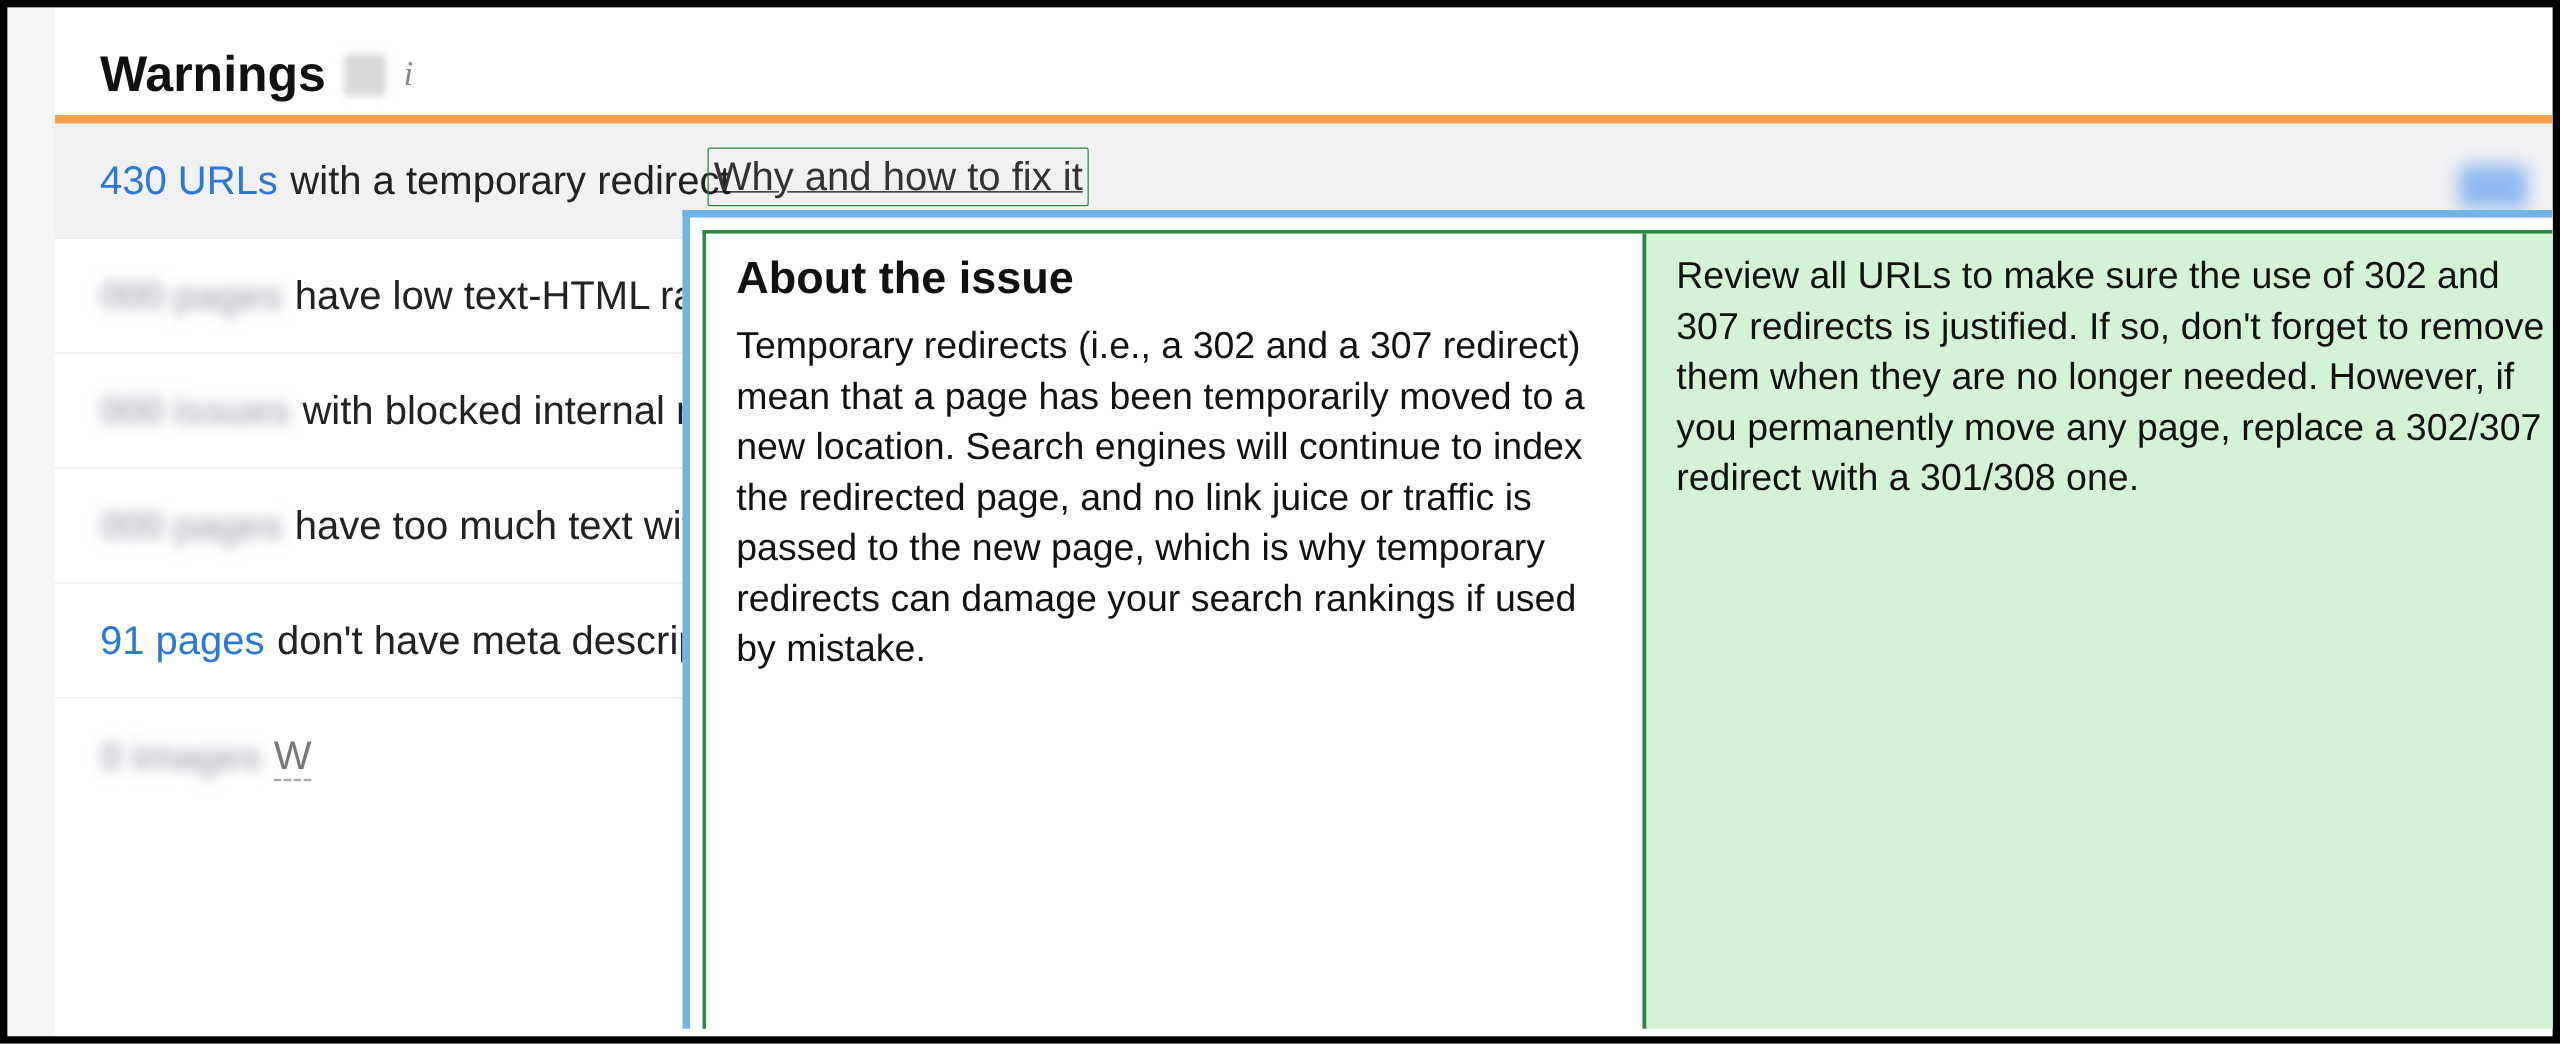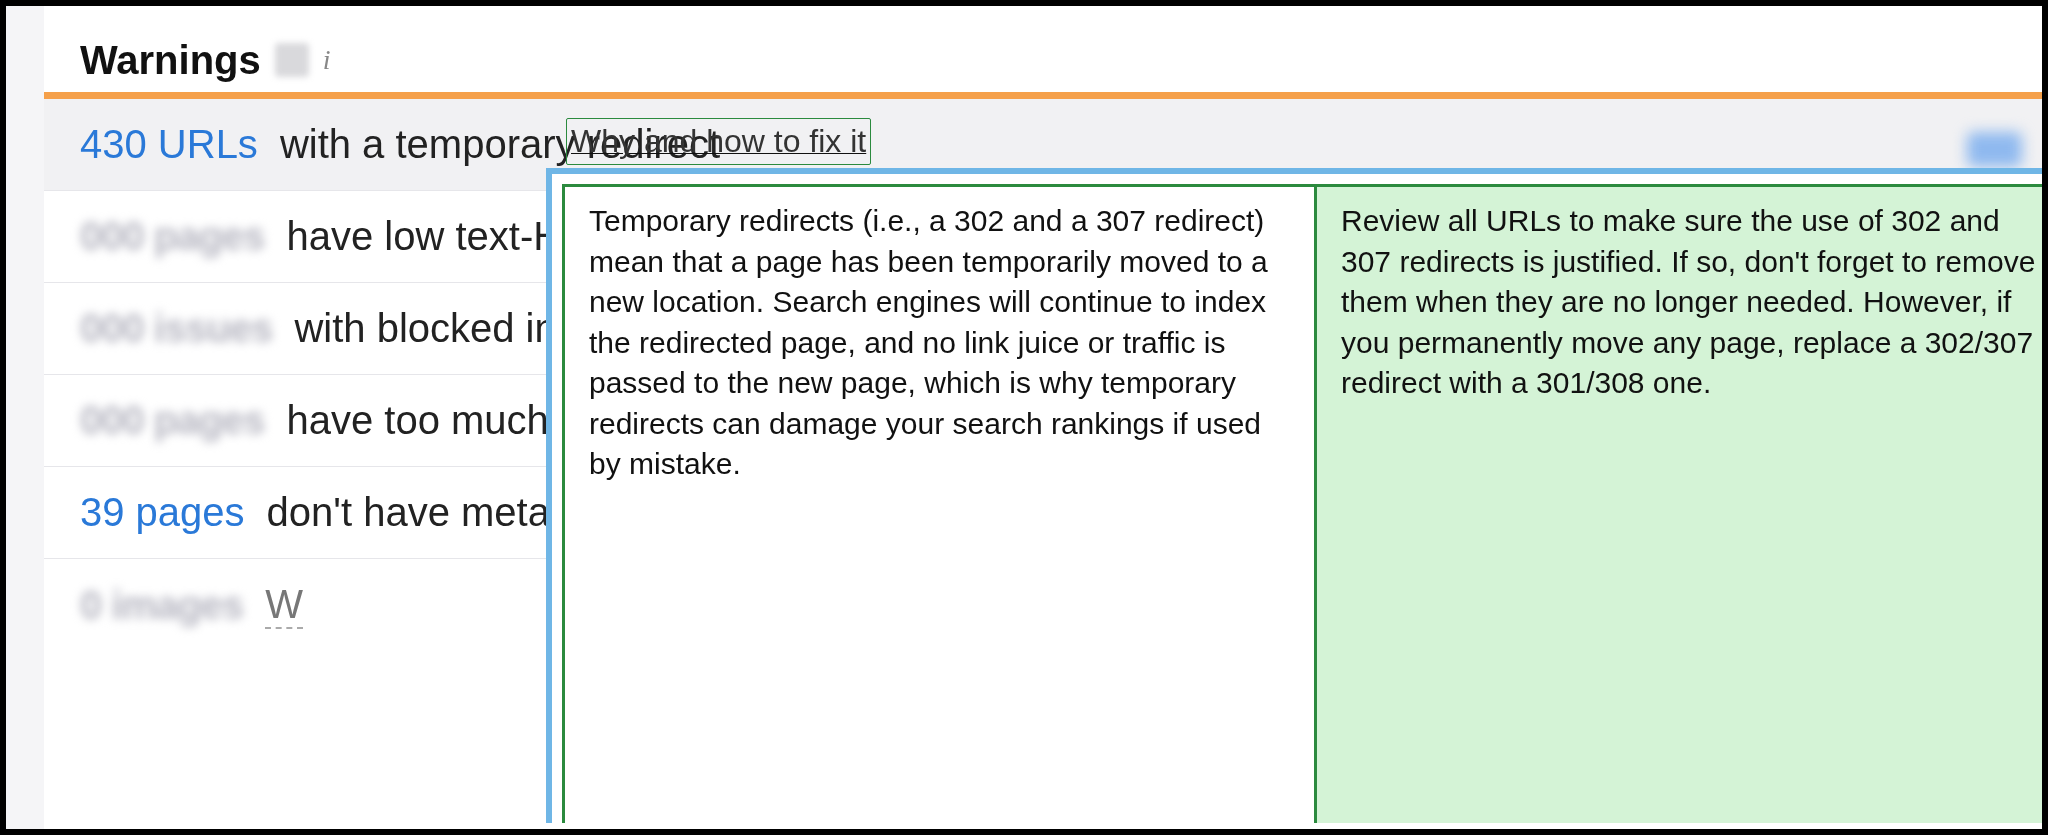--- a/index.html
+++ b/index.html
@@ -6,21 +6,21 @@
   html, body { width: 2048px; height: 835px; font-family: -apple-system, BlinkMacSystemFont, "Segoe UI", Helvetica, Arial, sans-serif; background: #fff; color: #111; }
   .frame { position: relative; width: 2048px; height: 835px; border: 6px solid #000; background: #fff; overflow: hidden; }
   .left-gutter { position: absolute; left: 0; top: 0; width: 38px; height: 100%; background: #f5f5f7; }
   .content { position: absolute; left: 38px; top: 0; right: 0; bottom: 0; background: #fff; }
   .header { height: 86px; padding: 22px 0 0 36px; display: flex; align-items: center; gap: 14px; }
   .header-title { font-size: 40px; font-weight: 700; color: #111; text-align: center; }
   .blur-chip { display:inline-block; width:34px; height:34px; background:#d9d9dc; filter: blur(3px); border-radius:4px; }
   .info-icon { font-size: 28px; color: #888; font-style: italic; font-family: Georgia, serif; line-height:1; }
   .orange-bar { height: 7px; background: #f5a04a; }
   .rows { }
-  .row { border-bottom: 1px solid #e6e6ea; padding: 22px 36px; font-size: 40px; display:flex; align-items:center; gap:22px; min-height:92px; position:relative; white-space: nowrap; }
+  .row { border-bottom: 1px solid #e6e6ea; padding: 22px 36px; font-size: 32px; display:flex; align-items:center; gap:10px; min-height:92px; position:relative; white-space: nowrap; }
   .row.selected { background: #f1f1f3; }
   .count-link { color: #2a79d8; text-decoration: none; }
   .row-text { color: #222; }
   .blur-count { color:#b7b7c2; filter: blur(5px); letter-spacing:-1px; font-weight:600; }
   .why-box-outer { position:absolute; left:522px; top:112px; padding:4px; border:1px solid #2b8a3e; border-radius:2px;text-decoration:underline; }
   .why-inner { font-size: 32px; color: #333; }
   .right-blur { position:absolute; right:20px; top:126px; width:55px; height:35px; background:#8fb9ef; filter:blur(7px); border-radius:6px; }
   .popover { position:absolute; left:502px; top:162px; width:1536px; height:655px; border-top:6px solid #6fb6e6; border-left:6px solid #6fb6e6; border-right:6px solid #6fb6e6; background: #fff; display:flex; }
   .popover-inner { flex:1; display:flex; margin:10px 10px 0 10px; border-top:3px solid #2b8a3e; border-left:3px solid #2b8a3e; border-right:3px solid #2b8a3e; }
   .pane-left { flex: 1 1 50%; padding: 14px 24px 14px 24px; background:#fff; }
@@ -62,41 +62,42 @@
         <span class="blur-count">000 issues</span>
         <span class="row-text">with blocked internal resources</span>
       </div>
 
       <div class="row">
         <span class="blur-count">000 pages</span>
         <span class="row-text">have too much text within</span>
       </div>
 
       <div class="row">
-        <a class="count-link">39 pages</a>
+        <a class="count-link">91 pages</a>
         <span class="row-text">don't have meta description</span>
         <span class="why-cut">W</span>
       </div>
 
       <div class="row" style="border-bottom:none;">
         <span class="blur-count">0 images</span>
         <span class="why-cut">W</span>
       </div>
 
     </div>
 
     <div class="why-box-outer">
       <span class="why-inner">Why and how to fix it</span>
     </div>
 
     <div class="right-blur"></div>
 
     <div class="popover">
       <div class="popover-inner">
         <div class="pane-left">
+          <div class="pane-h">About the issue</div>
           <div class="pane-p">Temporary redirects (i.e., a 302 and a 307 redirect) mean that a page has been temporarily moved to a new location. Search engines will continue to index the redirected page, and no link juice or traffic is passed to the new page, which is why temporary redirects can damage your search rankings if used by mistake.</div>
         </div>
         <div class="pane-right">
           <div class="pane-p">Review all URLs to make sure the use of 302 and 307 redirects is justified. If so, don't forget to remove them when they are no longer needed. However, if you permanently move any page, replace a 302/307 redirect with a 301/308 one.</div>
         </div>
       </div>
     </div>
 
   </div>
 </div>

